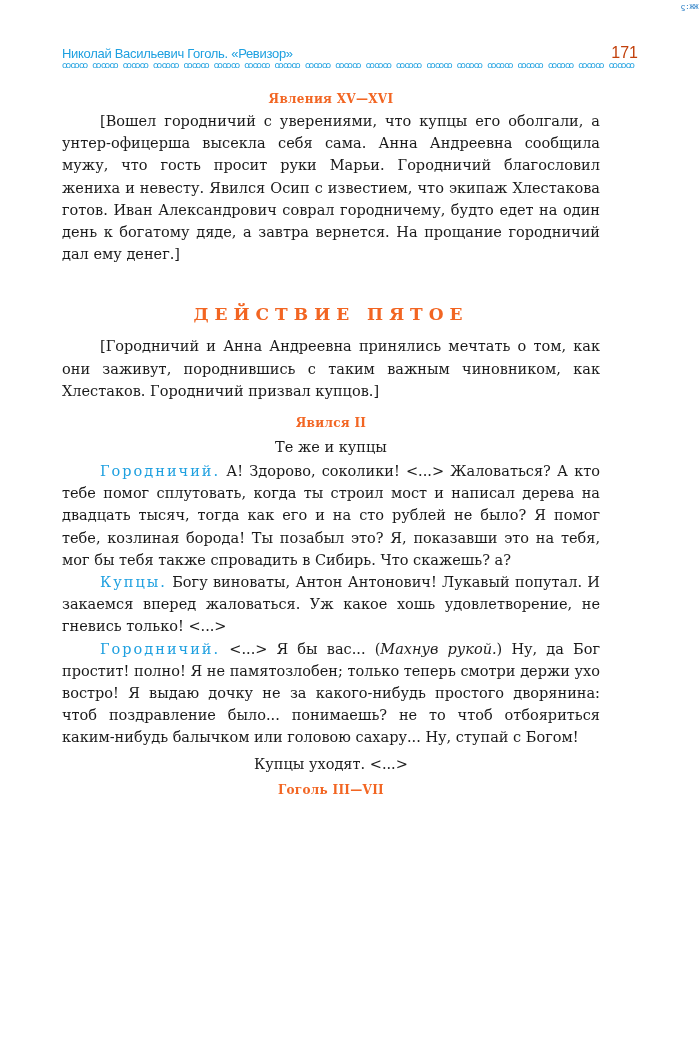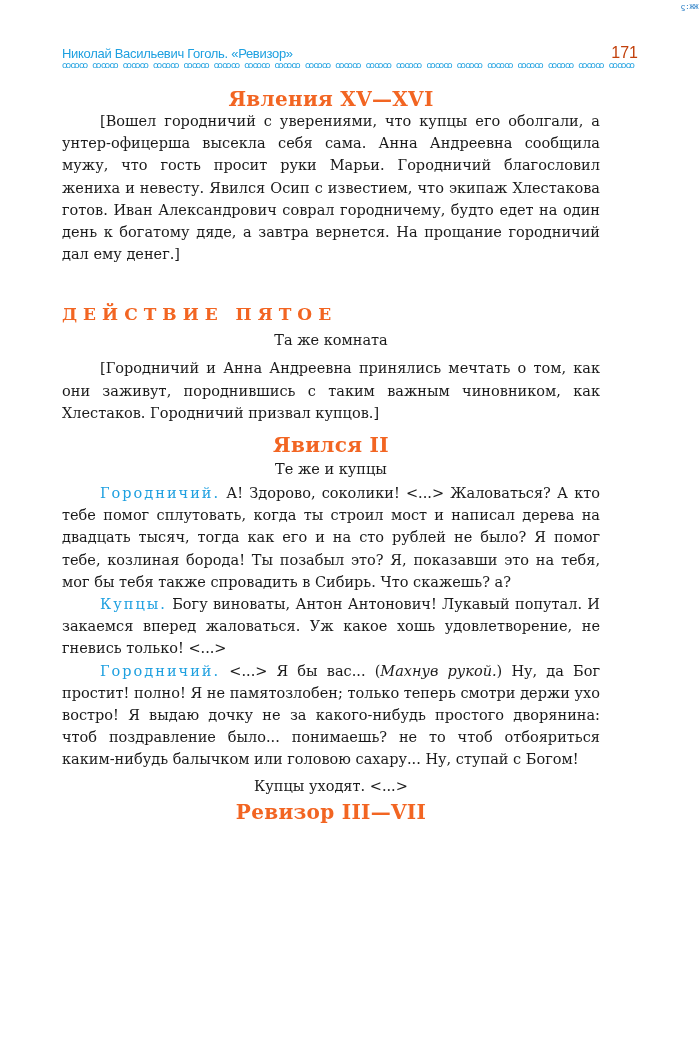--- a/index.html
+++ b/index.html
@@ -7,22 +7,22 @@
     width: 700px; height: 1051px; background: #ffffff; position: relative; overflow: hidden;
     font-family: "DejaVu Serif", serif; color: #1a1a1a;
   }
   .corner-mark { position: absolute; top: 2px; right: 2px; font-size: 8px; color: #2a7fc6; font-family: Liberation Mono, monospace; letter-spacing: -0.5px; }
   .running-header { position: absolute; top: 46px; left: 62px; width: 576px; height: 14px; }
   .rh-title { position: absolute; left: 0; top: 0; font-family: "Liberation Sans", sans-serif; font-size: 13px; color: #1ea0e0; letter-spacing: -0.3px; }
   .rh-page { position: absolute; right: 0; top: -2px; font-family: "Liberation Sans", sans-serif; font-size: 16px; color: #c2410c; }
   .ornament { position: absolute; top: 61px; left: 62px; width: 576px; height: 8px; overflow: hidden; white-space: nowrap;
     font-family: "DejaVu Sans Mono", monospace; font-size: 9px; line-height: 8px; color: #1ea0e0; letter-spacing: -0.6px; }
   .page { position: absolute; left: 62px; top: 88px; width: 538px; }
-  .h-scene { text-align: center; color: #f26522; font-family: "DejaVu Serif", serif; font-size: 20px; line-height: 22px; margin: 0; letter-spacing: 0.3px; }
-  .h-act { color: #f26522; font-size: 17px; letter-spacing: 6px; line-height: 22px; margin: 0; }
+  .h-scene { text-align: center; color: #f26522; font-family: "DejaVu Serif", serif; font-size: 12px; line-height: 22px; margin: 0; letter-spacing: 0.3px; }
+  .h-act { text-align: center; color: #f26522; font-size: 17px; letter-spacing: 6px; line-height: 22px; margin: 0; }
   .stage { text-align: center; font-size: 14.5px; line-height: 22px; margin: 0; }
   p.para { margin: 0; font-size: 14.5px; line-height: 22.2px; text-align: justify; text-indent: 38px; }
   .speaker { color: #1ea0e0; letter-spacing: 2px; }
   .it { font-style: italic; }
 </style>
 </head>
 <body>
 
 <div class="corner-mark">ϛ:ЖЖ</div>
 
@@ -33,33 +33,32 @@
 <div class="ornament">ꝏꝏꝏ ꝏꝏꝏ ꝏꝏꝏ ꝏꝏꝏ ꝏꝏꝏ ꝏꝏꝏ ꝏꝏꝏ ꝏꝏꝏ ꝏꝏꝏ ꝏꝏꝏ ꝏꝏꝏ ꝏꝏꝏ ꝏꝏꝏ ꝏꝏꝏ ꝏꝏꝏ ꝏꝏꝏ ꝏꝏꝏ ꝏꝏꝏ ꝏꝏꝏ ꝏꝏꝏ ꝏꝏꝏ ꝏꝏꝏ</div>
 
 <div class="page">
 
   <h3 class="h-scene">Явления XV—XVI</h3>
   <p class="para">[Вошел городничий с уверениями, что купцы его оболгали, а унтер-офицерша высекла себя сама. Анна Андреевна сообщила мужу, что гость просит руки Марьи. Городничий благословил жениха и невесту. Явился Осип с известием, что экипаж Хлестакова готов. Иван Александрович соврал городничему, будто едет на один день к богатому дяде, а завтра вернется. На прощание городничий дал ему денег.]</p>
 
   <div style="height:38px"></div>
   <h2 class="h-act">ДЕЙСТВИЕ ПЯТОЕ</h2>
   <div style="height:4px"></div>
-  <p class="stage">Та же комната</p>
   <div style="height:4px"></div>
   <div style="height:2px"></div>
   <p class="para">[Городничий и Анна Андреевна принялись мечтать о том, как они заживут, породнившись с таким важным чиновником, как Хлестаков. Городничий призвал купцов.]</p>
 
   <div style="height:10px"></div>
   <h3 class="h-scene">Явился II</h3>
   <div style="height:2px"></div>
   <p class="stage">Те же и купцы</p>
   <div style="height:2px"></div>
 
   <p class="para"><span class="speaker">Городничий.</span><span> А! Здорово, соколики! &lt;...&gt; Жаловаться? А кто тебе помог сплутовать, когда ты строил мост и написал дерева на двадцать тысяч, тогда как его и на сто рублей не было? Я помог тебе, козлиная борода! Ты позабыл это? Я, показавши это на тебя, мог бы тебя также спровадить в Сибирь. Что скажешь? а?</span></p>
   <p class="para"><span class="speaker">Купцы.</span><span> Богу виноваты, Антон Антонович! Лукавый попутал. И закаемся вперед жаловаться. Уж какое хошь удовлетворение, не гневись только! &lt;...&gt;</span></p>
   <p class="para"><span class="speaker">Городничий.</span><span> &lt;...&gt; Я бы вас... (</span><span class="it">Махнув рукой.</span><span>) Ну, да Бог простит! полно! Я не памятозлобен; только теперь смотри держи ухо востро! Я выдаю дочку не за какого-нибудь простого дворянина: чтоб поздравление было... понимаешь? не то чтоб отбояриться каким-нибудь балычком или головою сахару... Ну, ступай с Богом!</span></p>
 
   <div style="height:4px"></div>
   <p class="stage">Купцы уходят. &lt;...&gt;</p>
   <div style="height:4px"></div>
-  <h3 class="h-scene">Ревизор III—VII</h3>
+  <h3 class="h-scene">Гоголь III—VII</h3>
   <div style="height:2px"></div>
 </div>
 
 </body></html>

